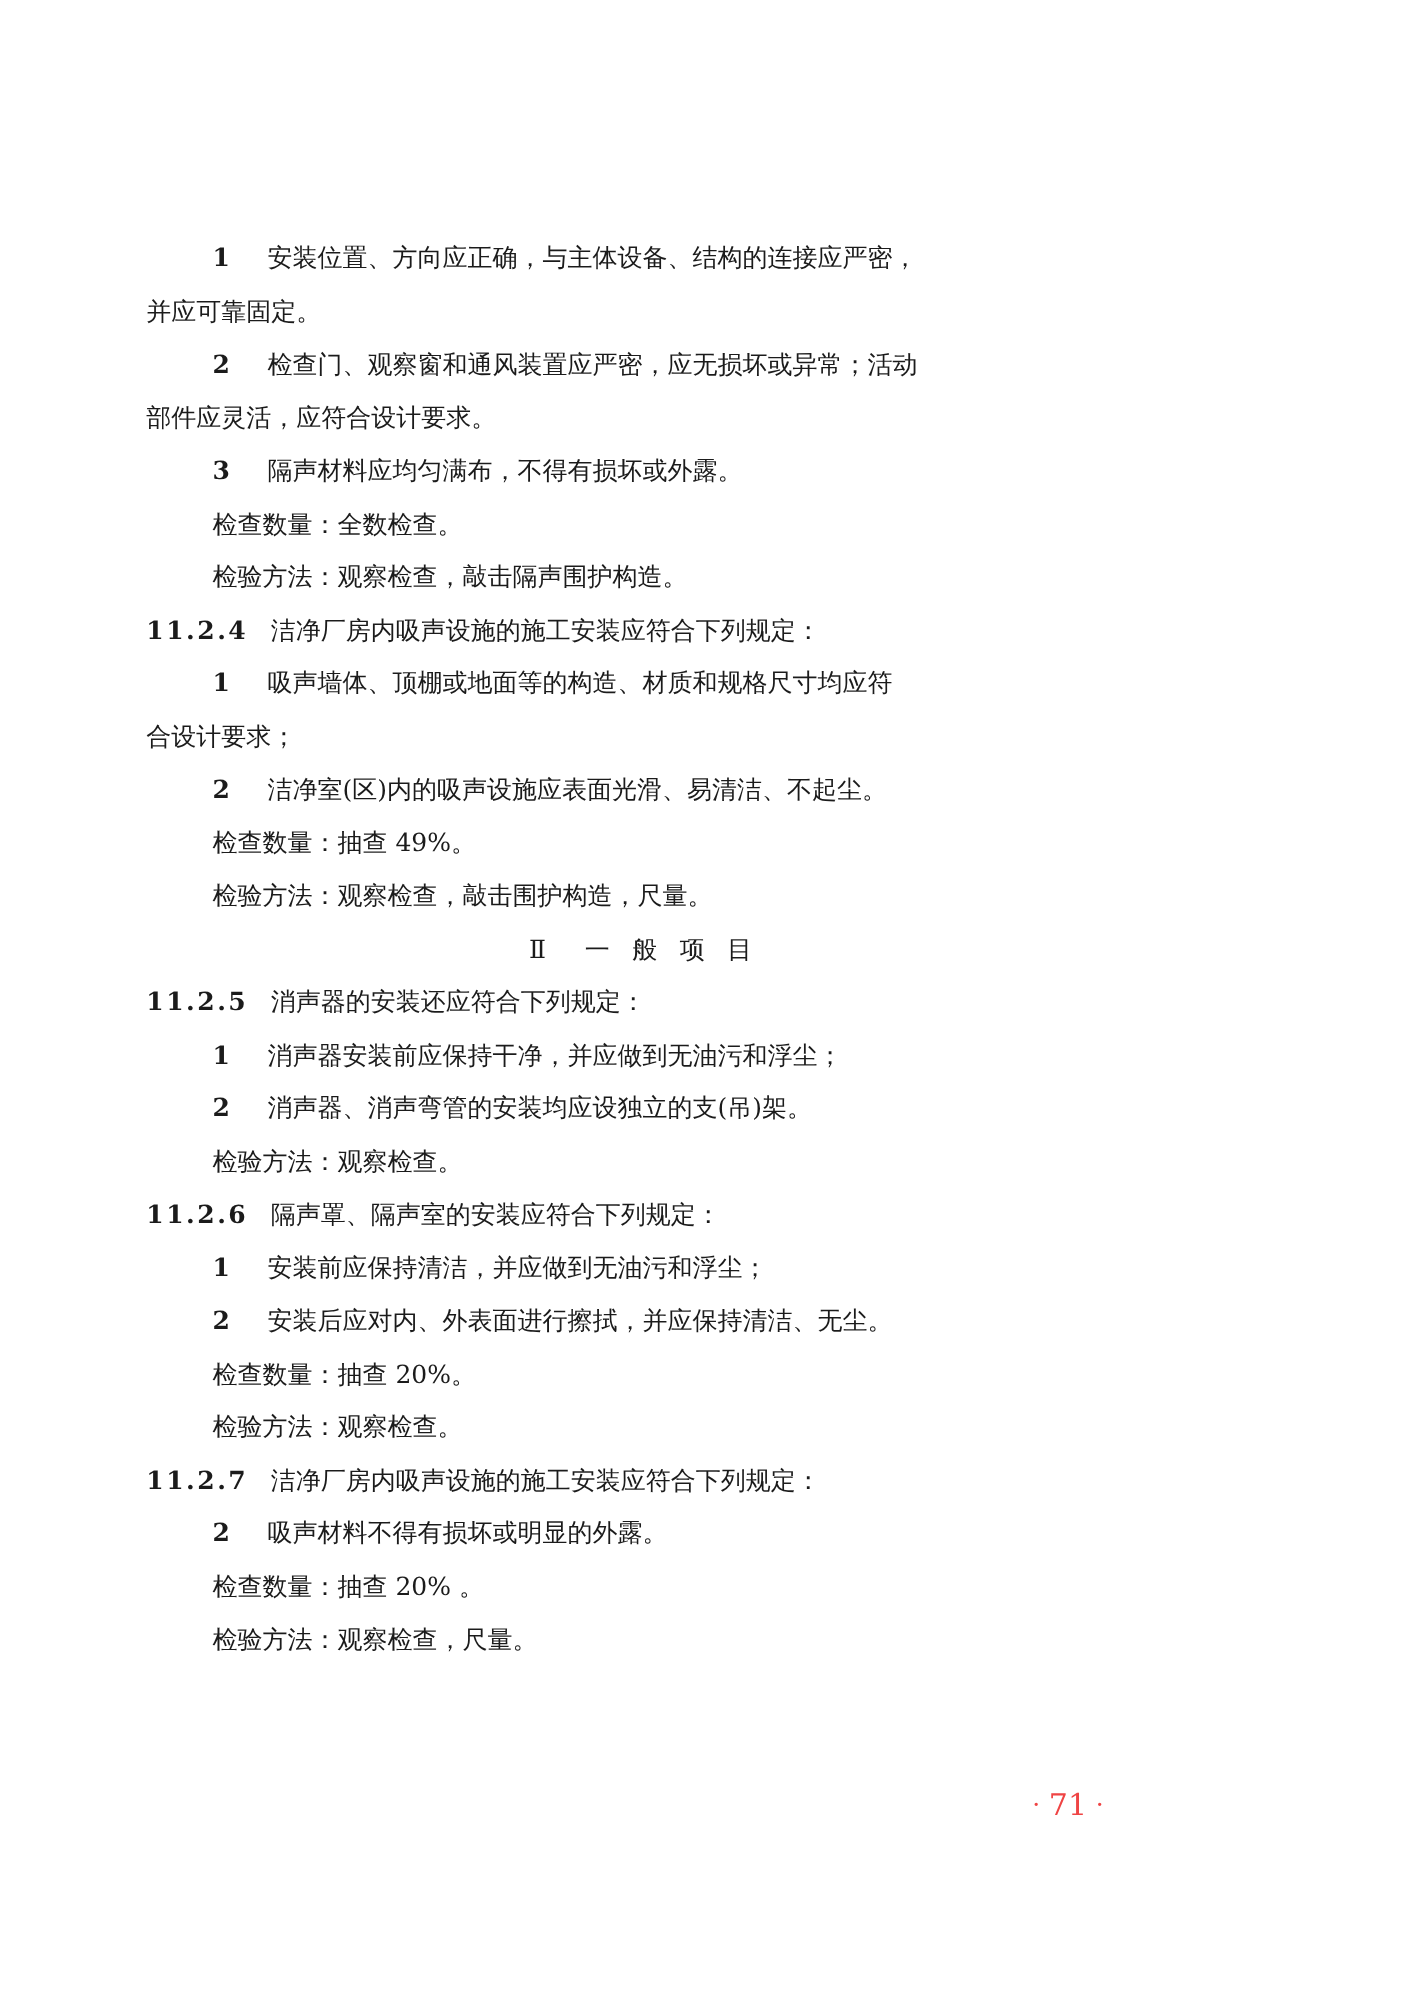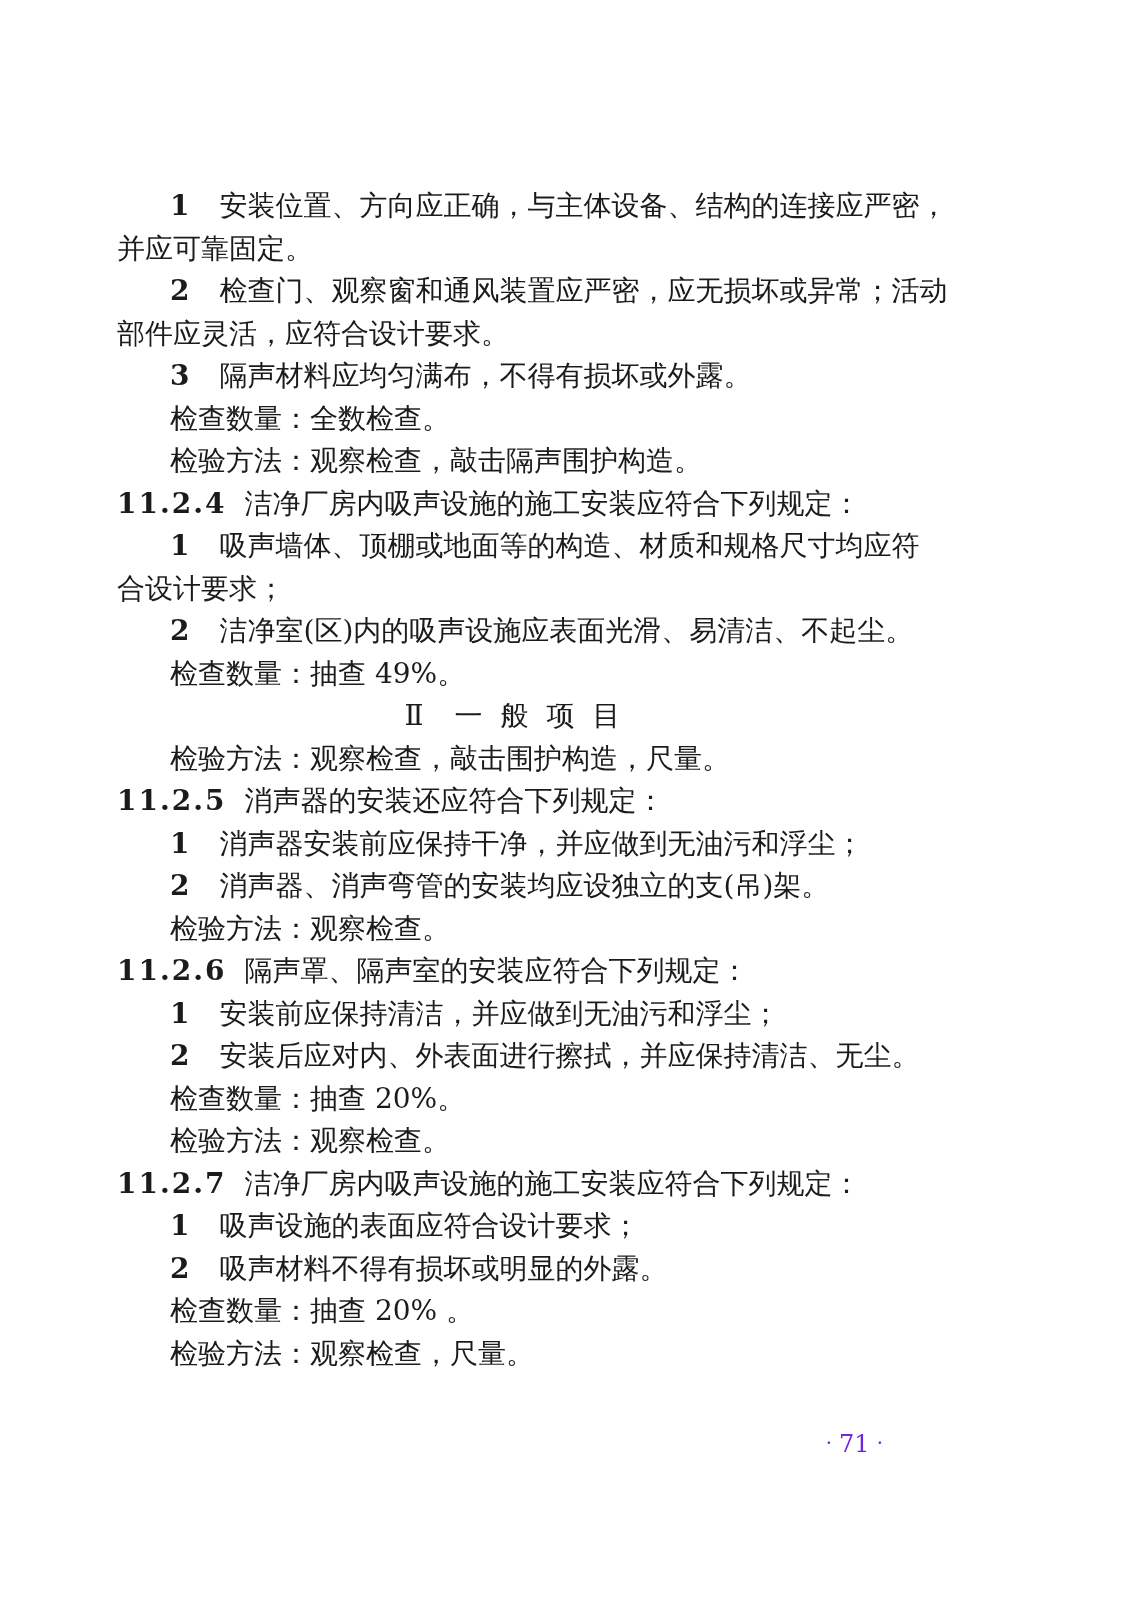--- a/index.html
+++ b/index.html
@@ -14,21 +14,21 @@
     background: #ffffff;
     overflow: hidden;
     font-family: "DejaVu Serif", "Liberation Serif", serif;
     color: #1b1b1b;
   }
   .text-block {
     position: absolute;
     left: 117px;
     top: 185px;
     width: 800px;
-    font-size: 28px;
+    font-size: 20px;
   }
   .line {
     height: 42.5px;
     line-height: 42.5px;
     white-space: nowrap;
   }
   
   .line.item, .line.indent {
     padding-left: 53px;
   }
@@ -57,21 +57,21 @@
   }
   .footer {
     position: absolute;
     top: 1422px;
     left: 115px;
     width: 775px;
     height: 42px;
     line-height: 42px;
     text-align: right;
     font-size: 24px;
-    color: #6d28d9;
+    color: #ef4444;
   }
   .footer .decor {
     margin: 0 7px;
     font-size: 20px;
     vertical-align: 2px;
   }
 </style>
 </head>
 <body>
 
@@ -82,33 +82,32 @@
       <div class="line item"><span class="num">2</span><span class="gap-item"></span><span class="txt">检查门、观察窗和通风装置应严密，应无损坏或异常；活动</span></div>
       <div class="line cont"><span class="txt">部件应灵活，应符合设计要求。</span></div>
       <div class="line item"><span class="num">3</span><span class="gap-item"></span><span class="txt">隔声材料应均匀满布，不得有损坏或外露。</span></div>
       <div class="line indent"><span class="txt">检查数量：全数检查。</span></div>
       <div class="line indent"><span class="txt">检验方法：观察检查，敲击隔声围护构造。</span></div>
       <div class="line clause"><span class="num">11.2.4</span><span class="gap-clause"></span><span class="txt">洁净厂房内吸声设施的施工安装应符合下列规定：</span></div>
       <div class="line item"><span class="num">1</span><span class="gap-item"></span><span class="txt">吸声墙体、顶棚或地面等的构造、材质和规格尺寸均应符</span></div>
       <div class="line cont"><span class="txt">合设计要求；</span></div>
       <div class="line item"><span class="num">2</span><span class="gap-item"></span><span class="txt">洁净室(区)内的吸声设施应表面光滑、易清洁、不起尘。</span></div>
       <div class="line indent"><span class="txt">检查数量：抽查 49%。</span></div>
+      <div class="line indent"><span class="txt">检验方法：观察检查，敲击围护构造，尺量。</span></div>
       <div class="line heading"><span class="h-roman">Ⅱ</span><span class="h-char">一</span><span class="h-char">般</span><span class="h-char">项</span><span class="h-char">目</span></div>
-      <div class="line indent"><span class="txt">检验方法：观察检查，敲击围护构造，尺量。</span></div>
       <div class="line clause"><span class="num">11.2.5</span><span class="gap-clause"></span><span class="txt">消声器的安装还应符合下列规定：</span></div>
       <div class="line item"><span class="num">1</span><span class="gap-item"></span><span class="txt">消声器安装前应保持干净，并应做到无油污和浮尘；</span></div>
       <div class="line item"><span class="num">2</span><span class="gap-item"></span><span class="txt">消声器、消声弯管的安装均应设独立的支(吊)架。</span></div>
       <div class="line indent"><span class="txt">检验方法：观察检查。</span></div>
       <div class="line clause"><span class="num">11.2.6</span><span class="gap-clause"></span><span class="txt">隔声罩、隔声室的安装应符合下列规定：</span></div>
       <div class="line item"><span class="num">1</span><span class="gap-item"></span><span class="txt">安装前应保持清洁，并应做到无油污和浮尘；</span></div>
       <div class="line item"><span class="num">2</span><span class="gap-item"></span><span class="txt">安装后应对内、外表面进行擦拭，并应保持清洁、无尘。</span></div>
       <div class="line indent"><span class="txt">检查数量：抽查 20%。</span></div>
       <div class="line indent"><span class="txt">检验方法：观察检查。</span></div>
       <div class="line clause"><span class="num">11.2.7</span><span class="gap-clause"></span><span class="txt">洁净厂房内吸声设施的施工安装应符合下列规定：</span></div>
-      <div class="line item"><span class="num">1</span><span class="gap-item"></span><span class="txt">吸声设施的表面应符合设计要求；</span></div>
       <div class="line item"><span class="num">2</span><span class="gap-item"></span><span class="txt">吸声材料不得有损坏或明显的外露。</span></div>
       <div class="line indent"><span class="txt">检查数量：抽查 20% 。</span></div>
       <div class="line indent"><span class="txt">检验方法：观察检查，尺量。</span></div>
     </main>
   <div class="footer">
     <span class="decor">·</span><span>71</span><span class="decor">·</span>
   </div>
 </div>
 
 </body></html>

